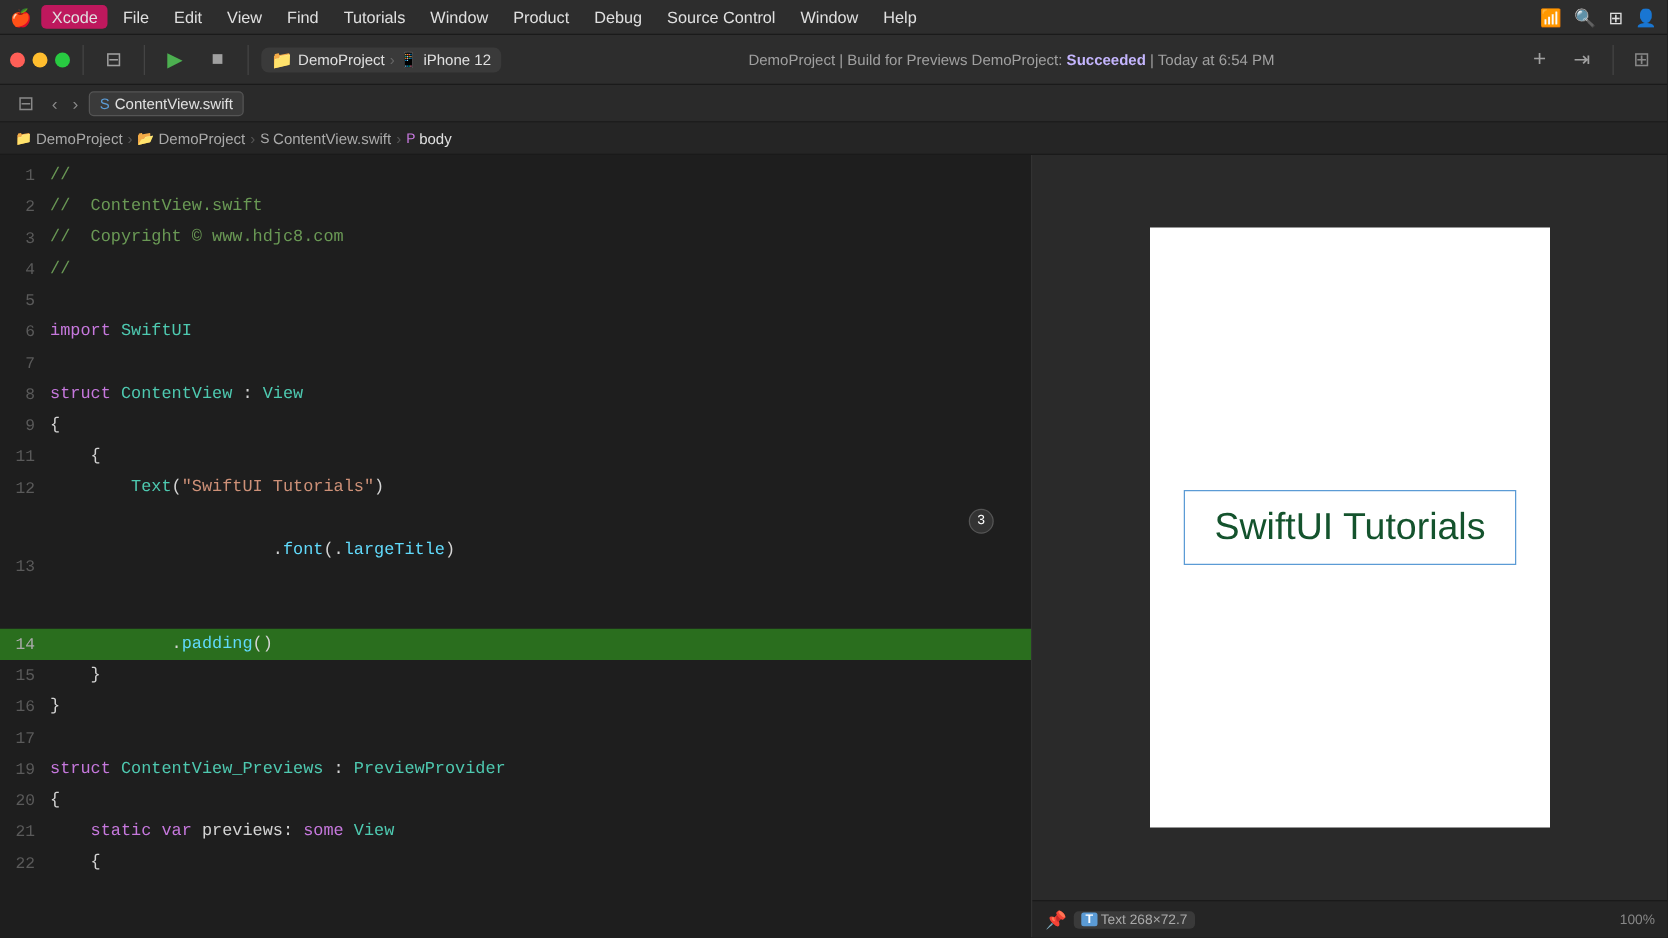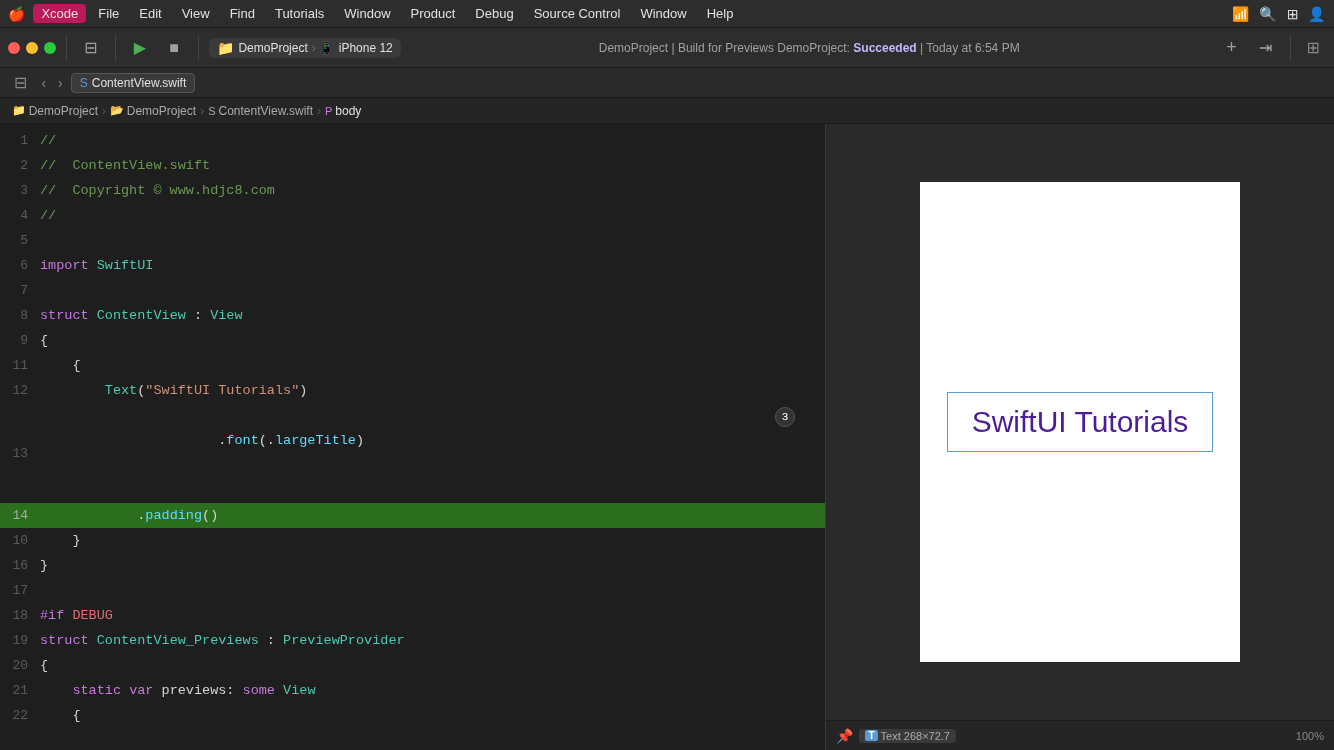--- a/index.html
+++ b/index.html
@@ -265,21 +265,21 @@
       height: 480px;
       border-radius: 0px;
       display: flex;
       align-items: center;
       justify-content: center;
       position: relative;
     }
     .preview-text-box {
       border: 1.5px solid #5b9bd5;
       padding: 12px 24px;
-      color: #4c1d95;
+      color: #14532d;
       font-size: 30px;
       font-family: -apple-system, BlinkMacSystemFont, sans-serif;
       font-weight: 400;
       background: transparent;
     }
     #preview-footer {
       height: 30px;
       width: 100%;
       background: #252525;
       border-top: 1px solid #1a1a1a;
@@ -487,38 +487,34 @@
           <span class="badge">3</span>
         </span>
       </div>
 
       <div class="code-line highlighted">
         <span class="line-num active">14</span>
         <span class="code-content"><span class="kw-plain">            .</span><span class="kw-method">padding</span><span class="kw-plain">()</span></span>
       </div>
 
       <div class="code-line">
-        <span class="line-num">10</span>
+        <span class="line-num">15</span>
         <span class="code-content kw-plain">    }</span>
       </div>
 
       <div class="code-line">
         <span class="line-num">16</span>
         <span class="code-content kw-plain">}</span>
       </div>
 
       <div class="code-line">
         <span class="line-num">17</span>
         <span class="code-content"> </span>
       </div>
 
-      <div class="code-line">
-        <span class="line-num">18</span>
-        <span class="code-content"><span class="kw-preprocessor">#if</span> <span class="kw-debug">DEBUG</span></span>
-      </div>
 
       <div class="code-line">
         <span class="line-num">19</span>
         <span class="code-content"><span class="kw-struct">struct</span> <span class="kw-type">ContentView_Previews</span> <span class="kw-plain">: </span><span class="kw-type">PreviewProvider</span></span>
       </div>
 
       <div class="code-line">
         <span class="line-num">20</span>
         <span class="code-content kw-plain">{</span>
       </div>

